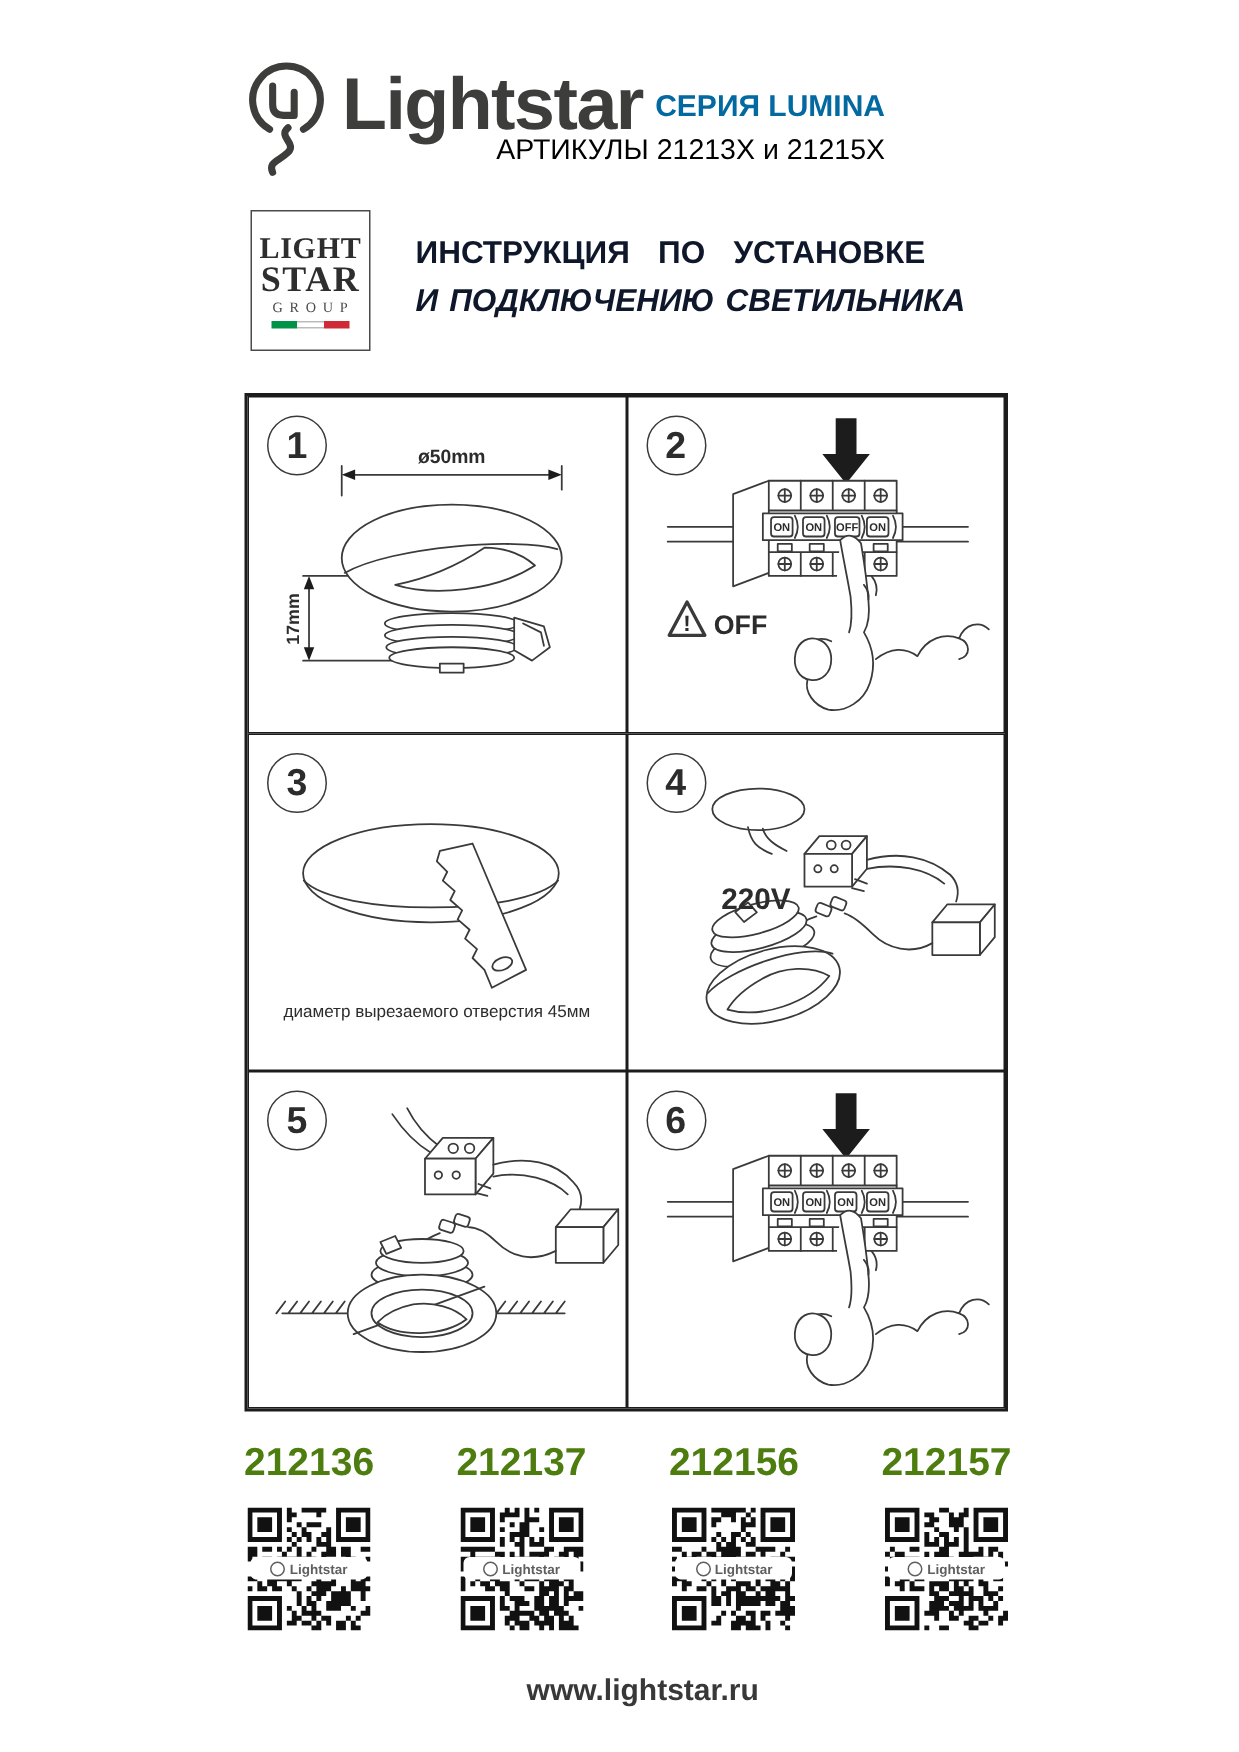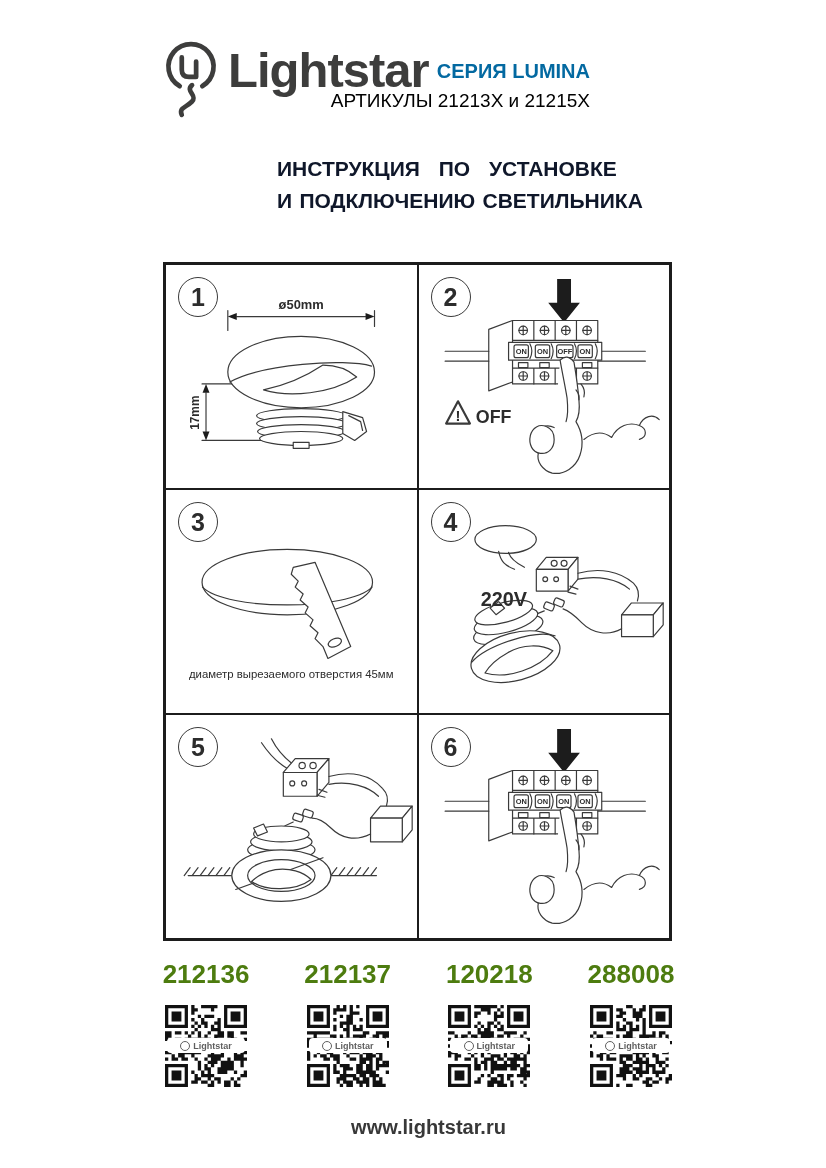--- a/index.html
+++ b/index.html
@@ -15,21 +15,21 @@
             display:flex;flex-direction:column;align-items:center;justify-content:center;
             font-family:"Liberation Serif",serif;color:#2e2e2e;}
   .lb1{font-size:20px;font-weight:bold;letter-spacing:.5px;line-height:20px;}
   .lb2{font-size:24px;font-weight:bold;letter-spacing:1px;line-height:23px;}
   .lb3{font-size:9.5px;letter-spacing:4.5px;margin-top:2px;margin-left:4px;color:#4a4a4a;}
   .flag{display:flex;width:52px;height:5px;margin-top:3px;}
   .flag i{flex:1;}
   .title{position:absolute;left:277px;top:153px;width:378px;margin:0;
          font-size:21px;font-weight:bold;color:#0f172a;line-height:32px;}
   .title .t1{display:block;word-spacing:13px;white-space:nowrap;}
-  .title .t2{display:block;word-spacing:1.5px;white-space:nowrap;}
+  .title .t2{display:block;word-spacing:1.5px;white-space:nowrap;font-style:italic;}
   
   .grid{position:absolute;left:163px;top:262px;width:505px;height:675px;
         display:grid;grid-template-columns:1fr 1fr;grid-template-rows:1fr 1fr 1fr;
         border:2px solid #1c1c1c;}
   .cell{position:relative;border:1px solid #1c1c1c;overflow:hidden;}
   .badge{position:absolute;left:12px;top:12px;width:38px;height:38px;border:1.6px solid #3a3a3a;
          border-radius:50%;display:flex;align-items:center;justify-content:center;
          font-size:25px;font-weight:bold;color:#2c2c2c;background:#fff;z-index:2;}
   .cell svg.art{position:absolute;left:0;top:0;width:100%;height:100%;}
   .draw{stroke:#3a3a3a;fill:none;stroke-width:1.2;stroke-linecap:round;stroke-linejoin:round;}
@@ -64,20 +64,30 @@
       </g>
     </svg>
     <span class="brand-text">Lightstar</span>
   </div>
 
   <div class="series">
     <div class="series-title">СЕРИЯ LUMINA</div>
     <div class="articles">АРТИКУЛЫ 21213X и 21215X</div>
   </div>
 
+  <div class="logo-box">
+    <div class="lb1">LIGHT</div>
+    <div class="lb2">STAR</div>
+    <div class="lb3">GROUP</div>
+    <div class="flag">
+      <i style="background:#009246"></i>
+        <i style="background:#ffffff;border-top:1px solid #bbb;border-bottom:1px solid #bbb;"></i>
+        <i style="background:#ce2b37"></i>
+    </div>
+  </div>
 
   <h1 class="title">
     <span class="t1">ИНСТРУКЦИЯ ПО УСТАНОВКЕ</span>
     <span class="t2">И ПОДКЛЮЧЕНИЮ СВЕТИЛЬНИКА</span>
   </h1>
 
   <div class="grid">
 
     <div class="cell">
       <div class="badge">1</div>
@@ -315,33 +325,33 @@
           <svg width="82" height="82" style="position: absolute; left: 0px; top: 0px;">
             <path d="M0.00 0.00h22.96v22.96h-22.96zM3.28 3.28h16.40v16.40h-16.40zM6.56 6.56h9.84v9.84h-9.84zM59.04 0.00h22.96v22.96h-22.96zM62.32 3.28h16.40v16.40h-16.40zM65.60 6.56h9.84v9.84h-9.84zM0.00 59.04h22.96v22.96h-22.96zM3.28 62.32h16.40v16.40h-16.40zM6.56 65.60h9.84v9.84h-9.84zM29.52 0.00h3.28v3.28h-3.28zM36.08 0.00h3.28v3.28h-3.28zM42.64 0.00h3.28v3.28h-3.28zM49.20 0.00h3.28v3.28h-3.28zM26.24 3.28h3.28v3.28h-3.28zM29.52 3.28h3.28v3.28h-3.28zM32.80 3.28h3.28v3.28h-3.28zM36.08 3.28h3.28v3.28h-3.28zM42.64 3.28h3.28v3.28h-3.28zM26.24 6.56h3.28v3.28h-3.28zM42.64 6.56h3.28v3.28h-3.28zM45.92 6.56h3.28v3.28h-3.28zM49.20 6.56h3.28v3.28h-3.28zM32.80 9.84h3.28v3.28h-3.28zM39.36 9.84h3.28v3.28h-3.28zM42.64 9.84h3.28v3.28h-3.28zM26.24 13.12h3.28v3.28h-3.28zM39.36 13.12h3.28v3.28h-3.28zM42.64 13.12h3.28v3.28h-3.28zM52.48 13.12h3.28v3.28h-3.28zM32.80 16.40h3.28v3.28h-3.28zM36.08 16.40h3.28v3.28h-3.28zM39.36 16.40h3.28v3.28h-3.28zM42.64 16.40h3.28v3.28h-3.28zM26.24 19.68h3.28v3.28h-3.28zM32.80 19.68h3.28v3.28h-3.28zM39.36 19.68h3.28v3.28h-3.28zM45.92 19.68h3.28v3.28h-3.28zM52.48 19.68h3.28v3.28h-3.28zM26.24 22.96h3.28v3.28h-3.28zM36.08 22.96h3.28v3.28h-3.28zM39.36 22.96h3.28v3.28h-3.28zM45.92 22.96h3.28v3.28h-3.28zM49.20 22.96h3.28v3.28h-3.28zM52.48 22.96h3.28v3.28h-3.28zM0.00 26.24h3.28v3.28h-3.28zM3.28 26.24h3.28v3.28h-3.28zM6.56 26.24h3.28v3.28h-3.28zM9.84 26.24h3.28v3.28h-3.28zM13.12 26.24h3.28v3.28h-3.28zM16.40 26.24h3.28v3.28h-3.28zM19.68 26.24h3.28v3.28h-3.28zM39.36 26.24h3.28v3.28h-3.28zM55.76 26.24h3.28v3.28h-3.28zM59.04 26.24h3.28v3.28h-3.28zM68.88 26.24h3.28v3.28h-3.28zM72.16 26.24h3.28v3.28h-3.28zM75.44 26.24h3.28v3.28h-3.28zM78.72 26.24h3.28v3.28h-3.28zM6.56 29.52h3.28v3.28h-3.28zM22.96 29.52h3.28v3.28h-3.28zM26.24 29.52h3.28v3.28h-3.28zM32.80 29.52h3.28v3.28h-3.28zM39.36 29.52h3.28v3.28h-3.28zM45.92 29.52h3.28v3.28h-3.28zM49.20 29.52h3.28v3.28h-3.28zM52.48 29.52h3.28v3.28h-3.28zM55.76 29.52h3.28v3.28h-3.28zM65.60 29.52h3.28v3.28h-3.28zM68.88 29.52h3.28v3.28h-3.28zM75.44 29.52h3.28v3.28h-3.28zM78.72 29.52h3.28v3.28h-3.28zM0.00 32.80h3.28v3.28h-3.28zM3.28 32.80h3.28v3.28h-3.28zM6.56 32.80h3.28v3.28h-3.28zM9.84 32.80h3.28v3.28h-3.28zM13.12 32.80h3.28v3.28h-3.28zM16.40 32.80h3.28v3.28h-3.28zM19.68 32.80h3.28v3.28h-3.28zM26.24 32.80h3.28v3.28h-3.28zM32.80 32.80h3.28v3.28h-3.28zM36.08 32.80h3.28v3.28h-3.28zM42.64 32.80h3.28v3.28h-3.28zM52.48 32.80h3.28v3.28h-3.28zM62.32 32.80h3.28v3.28h-3.28zM68.88 32.80h3.28v3.28h-3.28zM75.44 32.80h3.28v3.28h-3.28zM0.00 36.08h3.28v3.28h-3.28zM3.28 36.08h3.28v3.28h-3.28zM6.56 36.08h3.28v3.28h-3.28zM16.40 36.08h3.28v3.28h-3.28zM26.24 36.08h3.28v3.28h-3.28zM32.80 36.08h3.28v3.28h-3.28zM36.08 36.08h3.28v3.28h-3.28zM39.36 36.08h3.28v3.28h-3.28zM42.64 36.08h3.28v3.28h-3.28zM45.92 36.08h3.28v3.28h-3.28zM49.20 36.08h3.28v3.28h-3.28zM52.48 36.08h3.28v3.28h-3.28zM62.32 36.08h3.28v3.28h-3.28zM65.60 36.08h3.28v3.28h-3.28zM68.88 36.08h3.28v3.28h-3.28zM72.16 36.08h3.28v3.28h-3.28zM78.72 36.08h3.28v3.28h-3.28zM0.00 39.36h3.28v3.28h-3.28zM3.28 39.36h3.28v3.28h-3.28zM19.68 39.36h3.28v3.28h-3.28zM26.24 39.36h3.28v3.28h-3.28zM29.52 39.36h3.28v3.28h-3.28zM52.48 39.36h3.28v3.28h-3.28zM59.04 39.36h3.28v3.28h-3.28zM62.32 39.36h3.28v3.28h-3.28zM78.72 39.36h3.28v3.28h-3.28zM3.28 42.64h3.28v3.28h-3.28zM16.40 42.64h3.28v3.28h-3.28zM26.24 42.64h3.28v3.28h-3.28zM32.80 42.64h3.28v3.28h-3.28zM39.36 42.64h3.28v3.28h-3.28zM42.64 42.64h3.28v3.28h-3.28zM49.20 42.64h3.28v3.28h-3.28zM52.48 42.64h3.28v3.28h-3.28zM72.16 42.64h3.28v3.28h-3.28zM0.00 45.92h3.28v3.28h-3.28zM9.84 45.92h3.28v3.28h-3.28zM19.68 45.92h3.28v3.28h-3.28zM22.96 45.92h3.28v3.28h-3.28zM36.08 45.92h3.28v3.28h-3.28zM42.64 45.92h3.28v3.28h-3.28zM45.92 45.92h3.28v3.28h-3.28zM49.20 45.92h3.28v3.28h-3.28zM55.76 45.92h3.28v3.28h-3.28zM59.04 45.92h3.28v3.28h-3.28zM62.32 45.92h3.28v3.28h-3.28zM68.88 45.92h3.28v3.28h-3.28zM72.16 45.92h3.28v3.28h-3.28zM0.00 49.20h3.28v3.28h-3.28zM6.56 49.20h3.28v3.28h-3.28zM13.12 49.20h3.28v3.28h-3.28zM16.40 49.20h3.28v3.28h-3.28zM22.96 49.20h3.28v3.28h-3.28zM26.24 49.20h3.28v3.28h-3.28zM29.52 49.20h3.28v3.28h-3.28zM39.36 49.20h3.28v3.28h-3.28zM52.48 49.20h3.28v3.28h-3.28zM59.04 49.20h3.28v3.28h-3.28zM62.32 49.20h3.28v3.28h-3.28zM65.60 49.20h3.28v3.28h-3.28zM72.16 49.20h3.28v3.28h-3.28zM0.00 52.48h3.28v3.28h-3.28zM16.40 52.48h3.28v3.28h-3.28zM19.68 52.48h3.28v3.28h-3.28zM26.24 52.48h3.28v3.28h-3.28zM29.52 52.48h3.28v3.28h-3.28zM42.64 52.48h3.28v3.28h-3.28zM45.92 52.48h3.28v3.28h-3.28zM52.48 52.48h3.28v3.28h-3.28zM55.76 52.48h3.28v3.28h-3.28zM59.04 52.48h3.28v3.28h-3.28zM62.32 52.48h3.28v3.28h-3.28zM68.88 52.48h3.28v3.28h-3.28zM72.16 52.48h3.28v3.28h-3.28zM29.52 55.76h3.28v3.28h-3.28zM52.48 55.76h3.28v3.28h-3.28zM55.76 55.76h3.28v3.28h-3.28zM62.32 55.76h3.28v3.28h-3.28zM68.88 55.76h3.28v3.28h-3.28zM75.44 55.76h3.28v3.28h-3.28zM78.72 55.76h3.28v3.28h-3.28zM26.24 59.04h3.28v3.28h-3.28zM32.80 59.04h3.28v3.28h-3.28zM36.08 59.04h3.28v3.28h-3.28zM39.36 59.04h3.28v3.28h-3.28zM49.20 59.04h3.28v3.28h-3.28zM52.48 59.04h3.28v3.28h-3.28zM59.04 59.04h3.28v3.28h-3.28zM62.32 59.04h3.28v3.28h-3.28zM68.88 59.04h3.28v3.28h-3.28zM72.16 59.04h3.28v3.28h-3.28zM75.44 59.04h3.28v3.28h-3.28zM78.72 59.04h3.28v3.28h-3.28zM26.24 62.32h3.28v3.28h-3.28zM36.08 62.32h3.28v3.28h-3.28zM39.36 62.32h3.28v3.28h-3.28zM42.64 62.32h3.28v3.28h-3.28zM49.20 62.32h3.28v3.28h-3.28zM52.48 62.32h3.28v3.28h-3.28zM59.04 62.32h3.28v3.28h-3.28zM62.32 62.32h3.28v3.28h-3.28zM68.88 62.32h3.28v3.28h-3.28zM26.24 65.60h3.28v3.28h-3.28zM29.52 65.60h3.28v3.28h-3.28zM36.08 65.60h3.28v3.28h-3.28zM49.20 65.60h3.28v3.28h-3.28zM52.48 65.60h3.28v3.28h-3.28zM55.76 65.60h3.28v3.28h-3.28zM59.04 65.60h3.28v3.28h-3.28zM62.32 65.60h3.28v3.28h-3.28zM65.60 65.60h3.28v3.28h-3.28zM78.72 65.60h3.28v3.28h-3.28zM32.80 68.88h3.28v3.28h-3.28zM36.08 68.88h3.28v3.28h-3.28zM39.36 68.88h3.28v3.28h-3.28zM42.64 68.88h3.28v3.28h-3.28zM45.92 68.88h3.28v3.28h-3.28zM52.48 68.88h3.28v3.28h-3.28zM55.76 68.88h3.28v3.28h-3.28zM62.32 68.88h3.28v3.28h-3.28zM65.60 68.88h3.28v3.28h-3.28zM68.88 68.88h3.28v3.28h-3.28zM29.52 72.16h3.28v3.28h-3.28zM32.80 72.16h3.28v3.28h-3.28zM36.08 72.16h3.28v3.28h-3.28zM45.92 72.16h3.28v3.28h-3.28zM49.20 72.16h3.28v3.28h-3.28zM55.76 72.16h3.28v3.28h-3.28zM59.04 72.16h3.28v3.28h-3.28zM65.60 72.16h3.28v3.28h-3.28zM72.16 72.16h3.28v3.28h-3.28zM29.52 75.44h3.28v3.28h-3.28zM36.08 75.44h3.28v3.28h-3.28zM39.36 75.44h3.28v3.28h-3.28zM42.64 75.44h3.28v3.28h-3.28zM49.20 75.44h3.28v3.28h-3.28zM52.48 75.44h3.28v3.28h-3.28zM55.76 75.44h3.28v3.28h-3.28zM59.04 75.44h3.28v3.28h-3.28zM65.60 75.44h3.28v3.28h-3.28zM68.88 75.44h3.28v3.28h-3.28zM72.16 75.44h3.28v3.28h-3.28zM32.80 78.72h3.28v3.28h-3.28zM39.36 78.72h3.28v3.28h-3.28zM42.64 78.72h3.28v3.28h-3.28zM52.48 78.72h3.28v3.28h-3.28zM59.04 78.72h3.28v3.28h-3.28zM65.60 78.72h3.28v3.28h-3.28zM68.88 78.72h3.28v3.28h-3.28zM72.16 78.72h3.28v3.28h-3.28zM75.44 78.72h3.28v3.28h-3.28z" fill="#111" fill-rule="evenodd"></path>
           </svg>
         <div class="qr-band">
             <span class="qr-bulb"></span>
             <span>Lightstar</span>
           </div>
       </div>
     </div>
     <div class="product">
-      <div class="code">120218</div>
+      <div class="code">212156</div>
       <div class="qr">
           <svg width="82" height="82" style="position: absolute; left: 0px; top: 0px;">
             <path d="M0.00 0.00h22.96v22.96h-22.96zM3.28 3.28h16.40v16.40h-16.40zM6.56 6.56h9.84v9.84h-9.84zM59.04 0.00h22.96v22.96h-22.96zM62.32 3.28h16.40v16.40h-16.40zM65.60 6.56h9.84v9.84h-9.84zM0.00 59.04h22.96v22.96h-22.96zM3.28 62.32h16.40v16.40h-16.40zM6.56 65.60h9.84v9.84h-9.84zM26.24 0.00h3.28v3.28h-3.28zM29.52 0.00h3.28v3.28h-3.28zM32.80 0.00h3.28v3.28h-3.28zM36.08 0.00h3.28v3.28h-3.28zM39.36 0.00h3.28v3.28h-3.28zM42.64 0.00h3.28v3.28h-3.28zM45.92 0.00h3.28v3.28h-3.28zM52.48 0.00h3.28v3.28h-3.28zM32.80 3.28h3.28v3.28h-3.28zM36.08 3.28h3.28v3.28h-3.28zM39.36 3.28h3.28v3.28h-3.28zM49.20 3.28h3.28v3.28h-3.28zM26.24 6.56h3.28v3.28h-3.28zM29.52 6.56h3.28v3.28h-3.28zM39.36 6.56h3.28v3.28h-3.28zM45.92 6.56h3.28v3.28h-3.28zM52.48 6.56h3.28v3.28h-3.28zM26.24 9.84h3.28v3.28h-3.28zM45.92 9.84h3.28v3.28h-3.28zM49.20 9.84h3.28v3.28h-3.28zM52.48 9.84h3.28v3.28h-3.28zM45.92 13.12h3.28v3.28h-3.28zM29.52 16.40h3.28v3.28h-3.28zM39.36 16.40h3.28v3.28h-3.28zM42.64 16.40h3.28v3.28h-3.28zM49.20 16.40h3.28v3.28h-3.28zM26.24 19.68h3.28v3.28h-3.28zM32.80 19.68h3.28v3.28h-3.28zM39.36 19.68h3.28v3.28h-3.28zM45.92 19.68h3.28v3.28h-3.28zM52.48 19.68h3.28v3.28h-3.28zM29.52 22.96h3.28v3.28h-3.28zM36.08 22.96h3.28v3.28h-3.28zM39.36 22.96h3.28v3.28h-3.28zM49.20 22.96h3.28v3.28h-3.28zM52.48 22.96h3.28v3.28h-3.28zM0.00 26.24h3.28v3.28h-3.28zM3.28 26.24h3.28v3.28h-3.28zM19.68 26.24h3.28v3.28h-3.28zM29.52 26.24h3.28v3.28h-3.28zM32.80 26.24h3.28v3.28h-3.28zM36.08 26.24h3.28v3.28h-3.28zM39.36 26.24h3.28v3.28h-3.28zM42.64 26.24h3.28v3.28h-3.28zM55.76 26.24h3.28v3.28h-3.28zM59.04 26.24h3.28v3.28h-3.28zM62.32 26.24h3.28v3.28h-3.28zM65.60 26.24h3.28v3.28h-3.28zM75.44 26.24h3.28v3.28h-3.28zM6.56 29.52h3.28v3.28h-3.28zM13.12 29.52h3.28v3.28h-3.28zM16.40 29.52h3.28v3.28h-3.28zM22.96 29.52h3.28v3.28h-3.28zM26.24 29.52h3.28v3.28h-3.28zM32.80 29.52h3.28v3.28h-3.28zM36.08 29.52h3.28v3.28h-3.28zM39.36 29.52h3.28v3.28h-3.28zM42.64 29.52h3.28v3.28h-3.28zM49.20 29.52h3.28v3.28h-3.28zM52.48 29.52h3.28v3.28h-3.28zM59.04 29.52h3.28v3.28h-3.28zM72.16 29.52h3.28v3.28h-3.28zM0.00 32.80h3.28v3.28h-3.28zM6.56 32.80h3.28v3.28h-3.28zM9.84 32.80h3.28v3.28h-3.28zM13.12 32.80h3.28v3.28h-3.28zM19.68 32.80h3.28v3.28h-3.28zM26.24 32.80h3.28v3.28h-3.28zM29.52 32.80h3.28v3.28h-3.28zM32.80 32.80h3.28v3.28h-3.28zM36.08 32.80h3.28v3.28h-3.28zM39.36 32.80h3.28v3.28h-3.28zM45.92 32.80h3.28v3.28h-3.28zM65.60 32.80h3.28v3.28h-3.28zM68.88 32.80h3.28v3.28h-3.28zM75.44 32.80h3.28v3.28h-3.28zM78.72 32.80h3.28v3.28h-3.28zM9.84 36.08h3.28v3.28h-3.28zM22.96 36.08h3.28v3.28h-3.28zM26.24 36.08h3.28v3.28h-3.28zM29.52 36.08h3.28v3.28h-3.28zM39.36 36.08h3.28v3.28h-3.28zM42.64 36.08h3.28v3.28h-3.28zM45.92 36.08h3.28v3.28h-3.28zM49.20 36.08h3.28v3.28h-3.28zM52.48 36.08h3.28v3.28h-3.28zM55.76 36.08h3.28v3.28h-3.28zM59.04 36.08h3.28v3.28h-3.28zM65.60 36.08h3.28v3.28h-3.28zM72.16 36.08h3.28v3.28h-3.28zM0.00 39.36h3.28v3.28h-3.28zM3.28 39.36h3.28v3.28h-3.28zM13.12 39.36h3.28v3.28h-3.28zM19.68 39.36h3.28v3.28h-3.28zM29.52 39.36h3.28v3.28h-3.28zM32.80 39.36h3.28v3.28h-3.28zM39.36 39.36h3.28v3.28h-3.28zM42.64 39.36h3.28v3.28h-3.28zM68.88 39.36h3.28v3.28h-3.28zM75.44 39.36h3.28v3.28h-3.28zM78.72 39.36h3.28v3.28h-3.28zM13.12 42.64h3.28v3.28h-3.28zM16.40 42.64h3.28v3.28h-3.28zM32.80 42.64h3.28v3.28h-3.28zM39.36 42.64h3.28v3.28h-3.28zM42.64 42.64h3.28v3.28h-3.28zM62.32 42.64h3.28v3.28h-3.28zM65.60 42.64h3.28v3.28h-3.28zM78.72 42.64h3.28v3.28h-3.28zM0.00 45.92h3.28v3.28h-3.28zM3.28 45.92h3.28v3.28h-3.28zM6.56 45.92h3.28v3.28h-3.28zM19.68 45.92h3.28v3.28h-3.28zM26.24 45.92h3.28v3.28h-3.28zM32.80 45.92h3.28v3.28h-3.28zM39.36 45.92h3.28v3.28h-3.28zM55.76 45.92h3.28v3.28h-3.28zM62.32 45.92h3.28v3.28h-3.28zM65.60 45.92h3.28v3.28h-3.28zM72.16 45.92h3.28v3.28h-3.28zM78.72 45.92h3.28v3.28h-3.28zM0.00 49.20h3.28v3.28h-3.28zM6.56 49.20h3.28v3.28h-3.28zM9.84 49.20h3.28v3.28h-3.28zM22.96 49.20h3.28v3.28h-3.28zM32.80 49.20h3.28v3.28h-3.28zM42.64 49.20h3.28v3.28h-3.28zM45.92 49.20h3.28v3.28h-3.28zM49.20 49.20h3.28v3.28h-3.28zM55.76 49.20h3.28v3.28h-3.28zM65.60 49.20h3.28v3.28h-3.28zM68.88 49.20h3.28v3.28h-3.28zM75.44 49.20h3.28v3.28h-3.28zM6.56 52.48h3.28v3.28h-3.28zM16.40 52.48h3.28v3.28h-3.28zM19.68 52.48h3.28v3.28h-3.28zM26.24 52.48h3.28v3.28h-3.28zM36.08 52.48h3.28v3.28h-3.28zM39.36 52.48h3.28v3.28h-3.28zM42.64 52.48h3.28v3.28h-3.28zM49.20 52.48h3.28v3.28h-3.28zM52.48 52.48h3.28v3.28h-3.28zM59.04 52.48h3.28v3.28h-3.28zM62.32 52.48h3.28v3.28h-3.28zM65.60 52.48h3.28v3.28h-3.28zM68.88 52.48h3.28v3.28h-3.28zM72.16 52.48h3.28v3.28h-3.28zM75.44 52.48h3.28v3.28h-3.28zM26.24 55.76h3.28v3.28h-3.28zM32.80 55.76h3.28v3.28h-3.28zM36.08 55.76h3.28v3.28h-3.28zM42.64 55.76h3.28v3.28h-3.28zM45.92 55.76h3.28v3.28h-3.28zM55.76 55.76h3.28v3.28h-3.28zM62.32 55.76h3.28v3.28h-3.28zM65.60 55.76h3.28v3.28h-3.28zM75.44 55.76h3.28v3.28h-3.28zM26.24 59.04h3.28v3.28h-3.28zM29.52 59.04h3.28v3.28h-3.28zM36.08 59.04h3.28v3.28h-3.28zM42.64 59.04h3.28v3.28h-3.28zM45.92 59.04h3.28v3.28h-3.28zM49.20 59.04h3.28v3.28h-3.28zM52.48 59.04h3.28v3.28h-3.28zM55.76 59.04h3.28v3.28h-3.28zM59.04 59.04h3.28v3.28h-3.28zM62.32 59.04h3.28v3.28h-3.28zM65.60 59.04h3.28v3.28h-3.28zM68.88 59.04h3.28v3.28h-3.28zM75.44 59.04h3.28v3.28h-3.28zM78.72 59.04h3.28v3.28h-3.28zM26.24 62.32h3.28v3.28h-3.28zM29.52 62.32h3.28v3.28h-3.28zM36.08 62.32h3.28v3.28h-3.28zM42.64 62.32h3.28v3.28h-3.28zM45.92 62.32h3.28v3.28h-3.28zM49.20 62.32h3.28v3.28h-3.28zM52.48 62.32h3.28v3.28h-3.28zM55.76 62.32h3.28v3.28h-3.28zM62.32 62.32h3.28v3.28h-3.28zM65.60 62.32h3.28v3.28h-3.28zM72.16 62.32h3.28v3.28h-3.28zM75.44 62.32h3.28v3.28h-3.28zM42.64 65.60h3.28v3.28h-3.28zM72.16 65.60h3.28v3.28h-3.28zM75.44 65.60h3.28v3.28h-3.28zM78.72 65.60h3.28v3.28h-3.28zM32.80 68.88h3.28v3.28h-3.28zM39.36 68.88h3.28v3.28h-3.28zM49.20 68.88h3.28v3.28h-3.28zM52.48 68.88h3.28v3.28h-3.28zM59.04 68.88h3.28v3.28h-3.28zM62.32 68.88h3.28v3.28h-3.28zM68.88 68.88h3.28v3.28h-3.28zM72.16 68.88h3.28v3.28h-3.28zM75.44 68.88h3.28v3.28h-3.28zM78.72 68.88h3.28v3.28h-3.28zM29.52 72.16h3.28v3.28h-3.28zM42.64 72.16h3.28v3.28h-3.28zM45.92 72.16h3.28v3.28h-3.28zM52.48 72.16h3.28v3.28h-3.28zM59.04 72.16h3.28v3.28h-3.28zM75.44 72.16h3.28v3.28h-3.28zM26.24 75.44h3.28v3.28h-3.28zM29.52 75.44h3.28v3.28h-3.28zM39.36 75.44h3.28v3.28h-3.28zM42.64 75.44h3.28v3.28h-3.28zM45.92 75.44h3.28v3.28h-3.28zM49.20 75.44h3.28v3.28h-3.28zM52.48 75.44h3.28v3.28h-3.28zM62.32 75.44h3.28v3.28h-3.28zM72.16 75.44h3.28v3.28h-3.28zM39.36 78.72h3.28v3.28h-3.28zM42.64 78.72h3.28v3.28h-3.28zM49.20 78.72h3.28v3.28h-3.28zM52.48 78.72h3.28v3.28h-3.28zM55.76 78.72h3.28v3.28h-3.28zM62.32 78.72h3.28v3.28h-3.28zM75.44 78.72h3.28v3.28h-3.28z" fill="#111" fill-rule="evenodd"></path>
           </svg>
         <div class="qr-band">
             <span class="qr-bulb"></span>
             <span>Lightstar</span>
           </div>
       </div>
     </div>
     <div class="product">
-      <div class="code">288008</div>
+      <div class="code">212157</div>
       <div class="qr">
           <svg width="82" height="82" style="position: absolute; left: 0px; top: 0px;">
             <path d="M0.00 0.00h22.96v22.96h-22.96zM3.28 3.28h16.40v16.40h-16.40zM6.56 6.56h9.84v9.84h-9.84zM59.04 0.00h22.96v22.96h-22.96zM62.32 3.28h16.40v16.40h-16.40zM65.60 6.56h9.84v9.84h-9.84zM0.00 59.04h22.96v22.96h-22.96zM3.28 62.32h16.40v16.40h-16.40zM6.56 65.60h9.84v9.84h-9.84zM36.08 0.00h3.28v3.28h-3.28zM39.36 0.00h3.28v3.28h-3.28zM52.48 0.00h3.28v3.28h-3.28zM26.24 3.28h3.28v3.28h-3.28zM29.52 3.28h3.28v3.28h-3.28zM42.64 3.28h3.28v3.28h-3.28zM49.20 3.28h3.28v3.28h-3.28zM52.48 3.28h3.28v3.28h-3.28zM29.52 6.56h3.28v3.28h-3.28zM32.80 6.56h3.28v3.28h-3.28zM42.64 6.56h3.28v3.28h-3.28zM45.92 6.56h3.28v3.28h-3.28zM49.20 6.56h3.28v3.28h-3.28zM26.24 9.84h3.28v3.28h-3.28zM29.52 9.84h3.28v3.28h-3.28zM42.64 9.84h3.28v3.28h-3.28zM45.92 9.84h3.28v3.28h-3.28zM49.20 9.84h3.28v3.28h-3.28zM32.80 13.12h3.28v3.28h-3.28zM45.92 13.12h3.28v3.28h-3.28zM52.48 13.12h3.28v3.28h-3.28zM26.24 16.40h3.28v3.28h-3.28zM36.08 16.40h3.28v3.28h-3.28zM39.36 16.40h3.28v3.28h-3.28zM52.48 16.40h3.28v3.28h-3.28zM26.24 19.68h3.28v3.28h-3.28zM32.80 19.68h3.28v3.28h-3.28zM39.36 19.68h3.28v3.28h-3.28zM45.92 19.68h3.28v3.28h-3.28zM52.48 19.68h3.28v3.28h-3.28zM26.24 22.96h3.28v3.28h-3.28zM29.52 22.96h3.28v3.28h-3.28zM32.80 22.96h3.28v3.28h-3.28zM39.36 22.96h3.28v3.28h-3.28zM42.64 22.96h3.28v3.28h-3.28zM45.92 22.96h3.28v3.28h-3.28zM52.48 22.96h3.28v3.28h-3.28zM3.28 26.24h3.28v3.28h-3.28zM16.40 26.24h3.28v3.28h-3.28zM19.68 26.24h3.28v3.28h-3.28zM36.08 26.24h3.28v3.28h-3.28zM39.36 26.24h3.28v3.28h-3.28zM52.48 26.24h3.28v3.28h-3.28zM62.32 26.24h3.28v3.28h-3.28zM68.88 26.24h3.28v3.28h-3.28zM72.16 26.24h3.28v3.28h-3.28zM0.00 29.52h3.28v3.28h-3.28zM6.56 29.52h3.28v3.28h-3.28zM9.84 29.52h3.28v3.28h-3.28zM26.24 29.52h3.28v3.28h-3.28zM32.80 29.52h3.28v3.28h-3.28zM36.08 29.52h3.28v3.28h-3.28zM39.36 29.52h3.28v3.28h-3.28zM49.20 29.52h3.28v3.28h-3.28zM52.48 29.52h3.28v3.28h-3.28zM55.76 29.52h3.28v3.28h-3.28zM59.04 29.52h3.28v3.28h-3.28zM62.32 29.52h3.28v3.28h-3.28zM68.88 29.52h3.28v3.28h-3.28zM75.44 29.52h3.28v3.28h-3.28zM3.28 32.80h3.28v3.28h-3.28zM6.56 32.80h3.28v3.28h-3.28zM9.84 32.80h3.28v3.28h-3.28zM13.12 32.80h3.28v3.28h-3.28zM16.40 32.80h3.28v3.28h-3.28zM19.68 32.80h3.28v3.28h-3.28zM26.24 32.80h3.28v3.28h-3.28zM32.80 32.80h3.28v3.28h-3.28zM36.08 32.80h3.28v3.28h-3.28zM39.36 32.80h3.28v3.28h-3.28zM42.64 32.80h3.28v3.28h-3.28zM49.20 32.80h3.28v3.28h-3.28zM52.48 32.80h3.28v3.28h-3.28zM55.76 32.80h3.28v3.28h-3.28zM65.60 32.80h3.28v3.28h-3.28zM75.44 32.80h3.28v3.28h-3.28zM6.56 36.08h3.28v3.28h-3.28zM13.12 36.08h3.28v3.28h-3.28zM16.40 36.08h3.28v3.28h-3.28zM26.24 36.08h3.28v3.28h-3.28zM36.08 36.08h3.28v3.28h-3.28zM42.64 36.08h3.28v3.28h-3.28zM45.92 36.08h3.28v3.28h-3.28zM55.76 36.08h3.28v3.28h-3.28zM62.32 36.08h3.28v3.28h-3.28zM65.60 36.08h3.28v3.28h-3.28zM78.72 36.08h3.28v3.28h-3.28zM0.00 39.36h3.28v3.28h-3.28zM6.56 39.36h3.28v3.28h-3.28zM16.40 39.36h3.28v3.28h-3.28zM19.68 39.36h3.28v3.28h-3.28zM22.96 39.36h3.28v3.28h-3.28zM26.24 39.36h3.28v3.28h-3.28zM29.52 39.36h3.28v3.28h-3.28zM42.64 39.36h3.28v3.28h-3.28zM45.92 39.36h3.28v3.28h-3.28zM52.48 39.36h3.28v3.28h-3.28zM65.60 39.36h3.28v3.28h-3.28zM72.16 39.36h3.28v3.28h-3.28zM6.56 42.64h3.28v3.28h-3.28zM9.84 42.64h3.28v3.28h-3.28zM29.52 42.64h3.28v3.28h-3.28zM42.64 42.64h3.28v3.28h-3.28zM55.76 42.64h3.28v3.28h-3.28zM59.04 42.64h3.28v3.28h-3.28zM62.32 42.64h3.28v3.28h-3.28zM68.88 42.64h3.28v3.28h-3.28zM72.16 42.64h3.28v3.28h-3.28zM75.44 42.64h3.28v3.28h-3.28zM0.00 45.92h3.28v3.28h-3.28zM9.84 45.92h3.28v3.28h-3.28zM13.12 45.92h3.28v3.28h-3.28zM19.68 45.92h3.28v3.28h-3.28zM22.96 45.92h3.28v3.28h-3.28zM42.64 45.92h3.28v3.28h-3.28zM45.92 45.92h3.28v3.28h-3.28zM49.20 45.92h3.28v3.28h-3.28zM52.48 45.92h3.28v3.28h-3.28zM55.76 45.92h3.28v3.28h-3.28zM62.32 45.92h3.28v3.28h-3.28zM72.16 45.92h3.28v3.28h-3.28zM75.44 45.92h3.28v3.28h-3.28zM0.00 49.20h3.28v3.28h-3.28zM6.56 49.20h3.28v3.28h-3.28zM9.84 49.20h3.28v3.28h-3.28zM16.40 49.20h3.28v3.28h-3.28zM29.52 49.20h3.28v3.28h-3.28zM32.80 49.20h3.28v3.28h-3.28zM36.08 49.20h3.28v3.28h-3.28zM39.36 49.20h3.28v3.28h-3.28zM45.92 49.20h3.28v3.28h-3.28zM52.48 49.20h3.28v3.28h-3.28zM62.32 49.20h3.28v3.28h-3.28zM65.60 49.20h3.28v3.28h-3.28zM9.84 52.48h3.28v3.28h-3.28zM16.40 52.48h3.28v3.28h-3.28zM19.68 52.48h3.28v3.28h-3.28zM22.96 52.48h3.28v3.28h-3.28zM29.52 52.48h3.28v3.28h-3.28zM36.08 52.48h3.28v3.28h-3.28zM39.36 52.48h3.28v3.28h-3.28zM45.92 52.48h3.28v3.28h-3.28zM49.20 52.48h3.28v3.28h-3.28zM55.76 52.48h3.28v3.28h-3.28zM65.60 52.48h3.28v3.28h-3.28zM75.44 52.48h3.28v3.28h-3.28zM29.52 55.76h3.28v3.28h-3.28zM32.80 55.76h3.28v3.28h-3.28zM42.64 55.76h3.28v3.28h-3.28zM45.92 55.76h3.28v3.28h-3.28zM49.20 55.76h3.28v3.28h-3.28zM52.48 55.76h3.28v3.28h-3.28zM55.76 55.76h3.28v3.28h-3.28zM65.60 55.76h3.28v3.28h-3.28zM68.88 55.76h3.28v3.28h-3.28zM72.16 55.76h3.28v3.28h-3.28zM32.80 59.04h3.28v3.28h-3.28zM36.08 59.04h3.28v3.28h-3.28zM39.36 59.04h3.28v3.28h-3.28zM49.20 59.04h3.28v3.28h-3.28zM55.76 59.04h3.28v3.28h-3.28zM59.04 59.04h3.28v3.28h-3.28zM62.32 59.04h3.28v3.28h-3.28zM68.88 59.04h3.28v3.28h-3.28zM75.44 59.04h3.28v3.28h-3.28zM29.52 62.32h3.28v3.28h-3.28zM32.80 62.32h3.28v3.28h-3.28zM36.08 62.32h3.28v3.28h-3.28zM42.64 62.32h3.28v3.28h-3.28zM45.92 62.32h3.28v3.28h-3.28zM49.20 62.32h3.28v3.28h-3.28zM55.76 62.32h3.28v3.28h-3.28zM62.32 62.32h3.28v3.28h-3.28zM72.16 62.32h3.28v3.28h-3.28zM29.52 65.60h3.28v3.28h-3.28zM32.80 65.60h3.28v3.28h-3.28zM36.08 65.60h3.28v3.28h-3.28zM39.36 65.60h3.28v3.28h-3.28zM45.92 65.60h3.28v3.28h-3.28zM49.20 65.60h3.28v3.28h-3.28zM52.48 65.60h3.28v3.28h-3.28zM55.76 65.60h3.28v3.28h-3.28zM62.32 65.60h3.28v3.28h-3.28zM65.60 65.60h3.28v3.28h-3.28zM68.88 65.60h3.28v3.28h-3.28zM72.16 65.60h3.28v3.28h-3.28zM26.24 68.88h3.28v3.28h-3.28zM29.52 68.88h3.28v3.28h-3.28zM32.80 68.88h3.28v3.28h-3.28zM42.64 68.88h3.28v3.28h-3.28zM49.20 68.88h3.28v3.28h-3.28zM65.60 68.88h3.28v3.28h-3.28zM78.72 68.88h3.28v3.28h-3.28zM32.80 72.16h3.28v3.28h-3.28zM42.64 72.16h3.28v3.28h-3.28zM45.92 72.16h3.28v3.28h-3.28zM55.76 72.16h3.28v3.28h-3.28zM59.04 72.16h3.28v3.28h-3.28zM68.88 72.16h3.28v3.28h-3.28zM75.44 72.16h3.28v3.28h-3.28zM78.72 72.16h3.28v3.28h-3.28zM52.48 75.44h3.28v3.28h-3.28zM55.76 75.44h3.28v3.28h-3.28zM62.32 75.44h3.28v3.28h-3.28zM65.60 75.44h3.28v3.28h-3.28zM75.44 75.44h3.28v3.28h-3.28zM26.24 78.72h3.28v3.28h-3.28zM36.08 78.72h3.28v3.28h-3.28zM39.36 78.72h3.28v3.28h-3.28zM55.76 78.72h3.28v3.28h-3.28zM59.04 78.72h3.28v3.28h-3.28z" fill="#111" fill-rule="evenodd"></path>
           </svg>
         <div class="qr-band">
             <span class="qr-bulb"></span>
             <span>Lightstar</span>
           </div>
       </div>
     </div>

